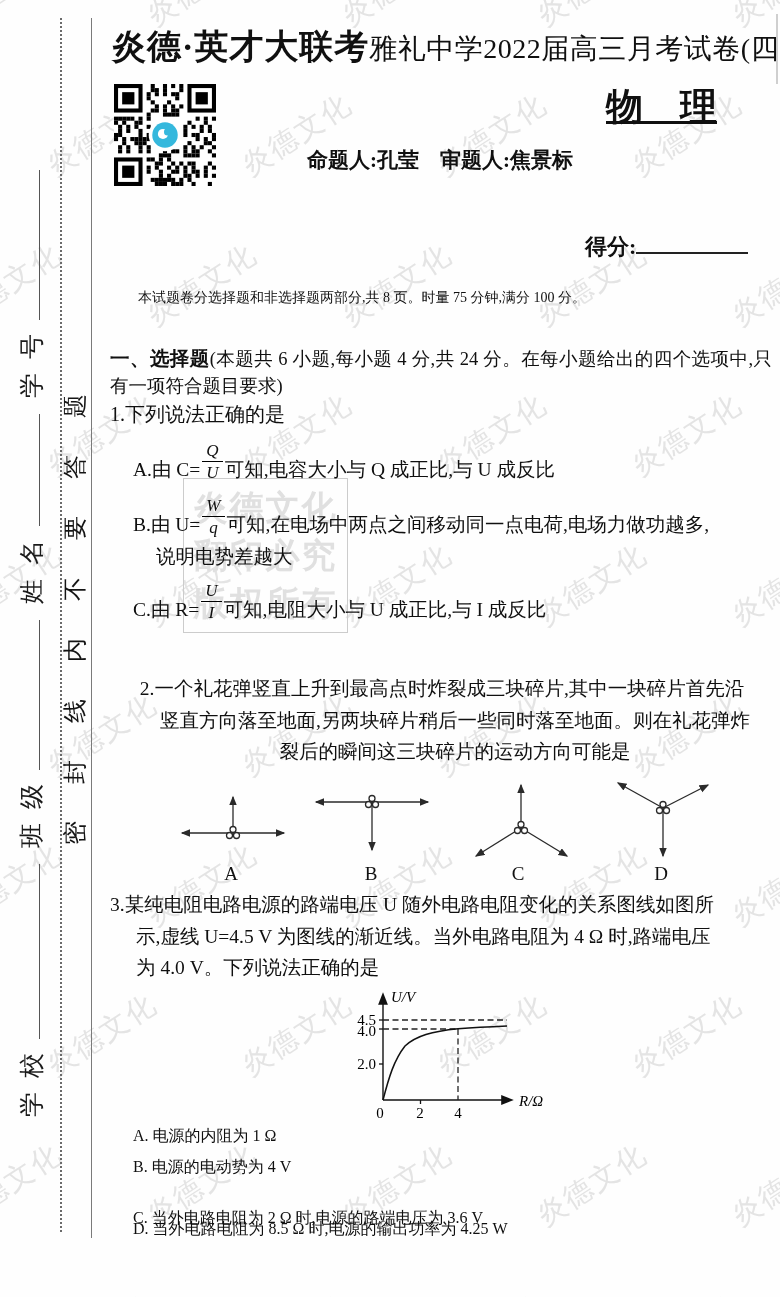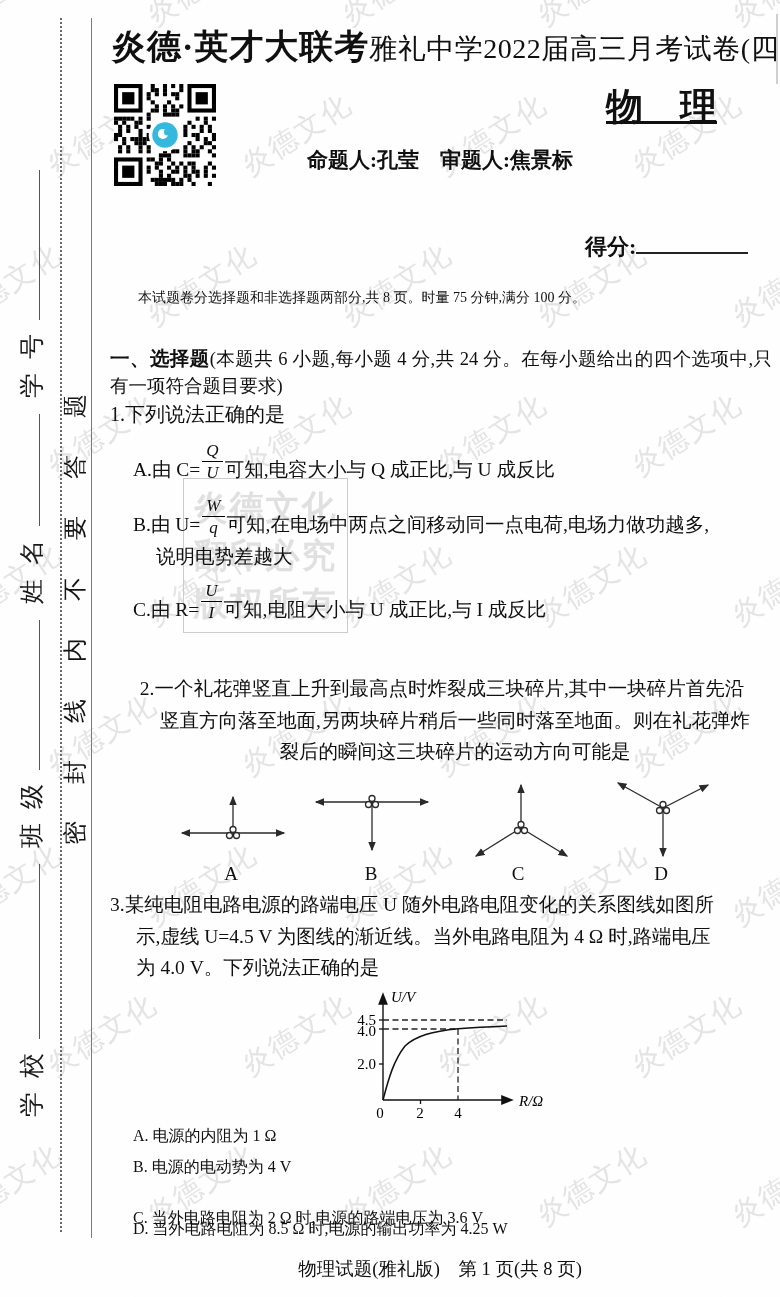--- a/index.html
+++ b/index.html
@@ -466,15 +466,14 @@
       <text x="68" y="19" font-size="15" font-style="italic" id="gyl">U/V</text>
       <text x="196" y="123" font-size="15" font-style="italic" id="gxl">R/Ω</text>
     </svg>
   </div>
 
   <div id="q3-optA" class="abs opt-line">A. 电源的内阻为 1 Ω</div>
   <div id="q3-optB" class="abs opt-line">B. 电源的电动势为 4 V</div>
   <div id="q3-optC" class="abs opt-line">C. 当外电路电阻为 2 Ω 时,电源的路端电压为 3.6 V</div>
   <div id="q3-optD" class="abs opt-line">D. 当外电路电阻为 8.5 Ω 时,电源的输出功率为 4.25 W</div>
 
-  <div id="footer" class="abs">物理试题(雅礼版)　第 1 页(共 8 页)</div>
   <div id="scan-edge" class="abs"></div>
 </div>
 
 </body></html>

